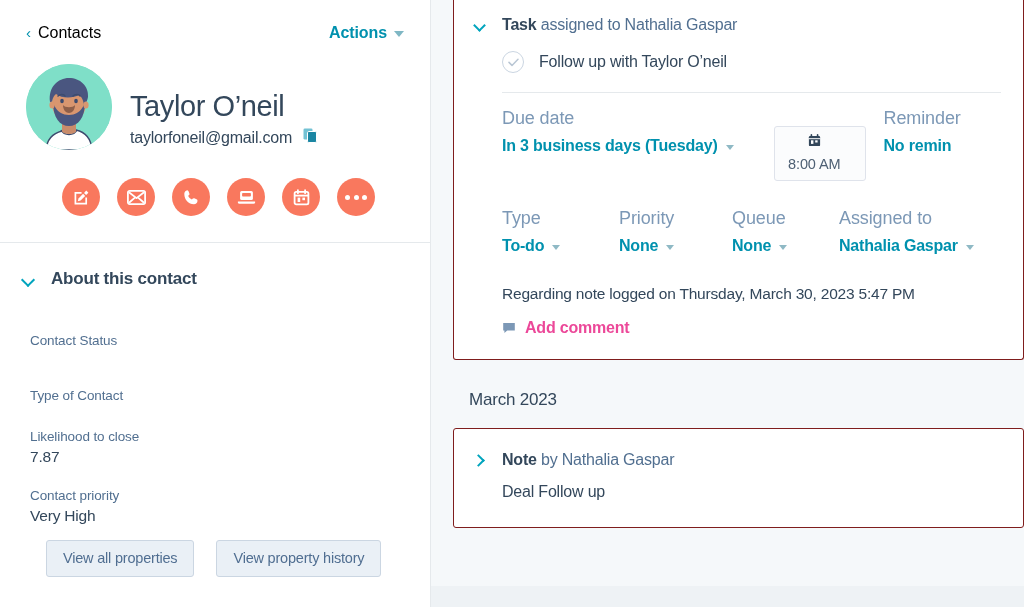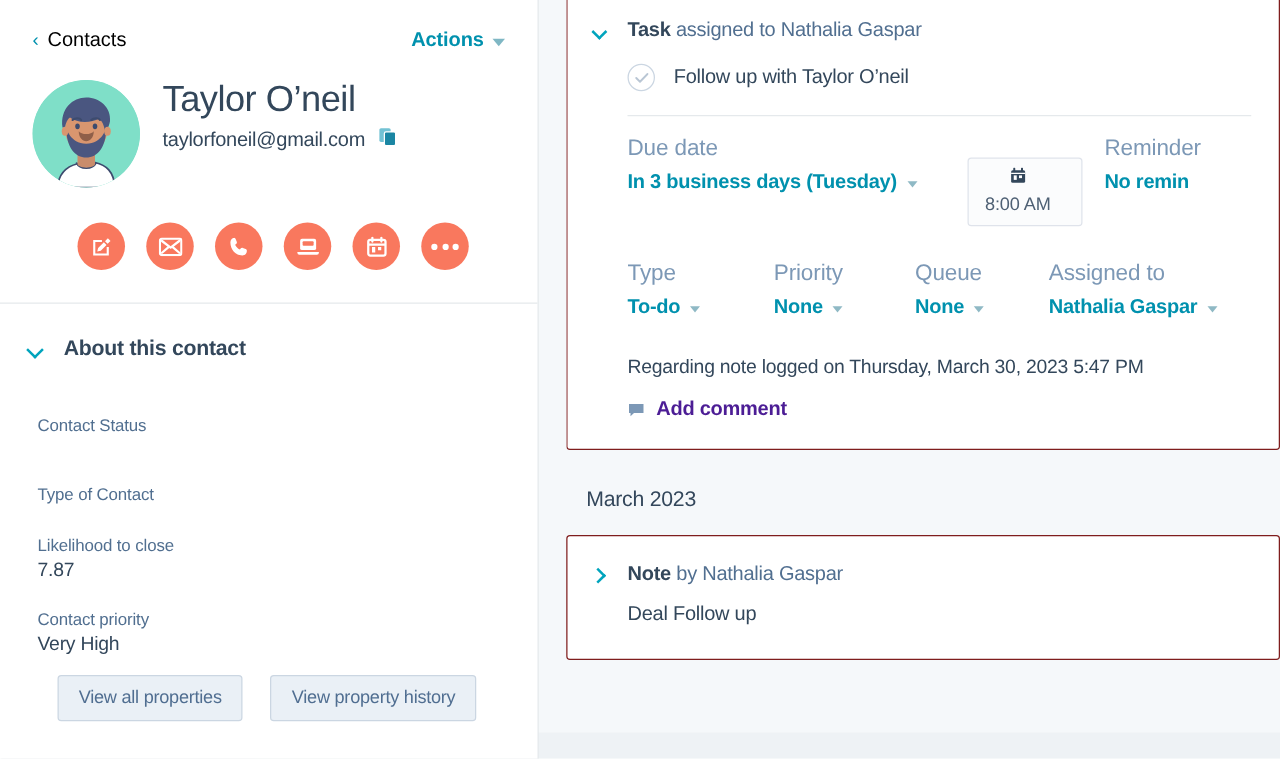--- a/index.html
+++ b/index.html
@@ -61,21 +61,21 @@
     width: 0; height: 0;
     border-left: 5px solid transparent;
     border-right: 5px solid transparent;
     border-top: 6px solid #7fb7c4;
     margin-top: 2px;
   }
 
   
   .identity {
     display: flex;
-    align-items: flex-start;
+    align-items: flex-end;
     padding: 18px 26px 0 26px;
     gap: 18px;
   }
   .avatar {
     width: 86px; height: 86px;
     border-radius: 50%;
     background: #7fdfc8;
     overflow: hidden;
     flex: 0 0 86px;
     position: relative;
@@ -336,21 +336,21 @@
   }
   .add-comment {
     display: flex;
     align-items: center;
     gap: 9px;
     padding: 16px 22px 0 48px;
     cursor: pointer;
   }
   .add-comment-label {
     font-size: 16px;
-    color: #4c1d95;
+    color: #ec4899;
     font-weight: bold;
     letter-spacing: -0.2px;
     text-align: center;
   }
 
   
   .month-band {
     padding: 30px 0 18px 0;
   }
   .month-label {

